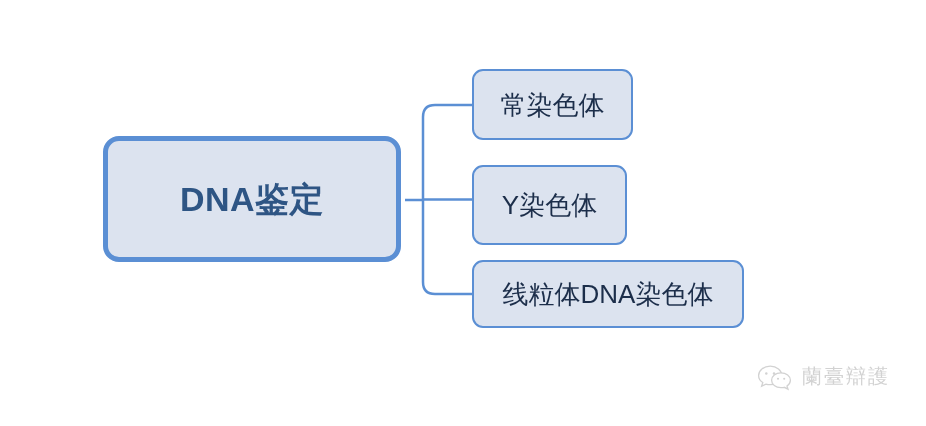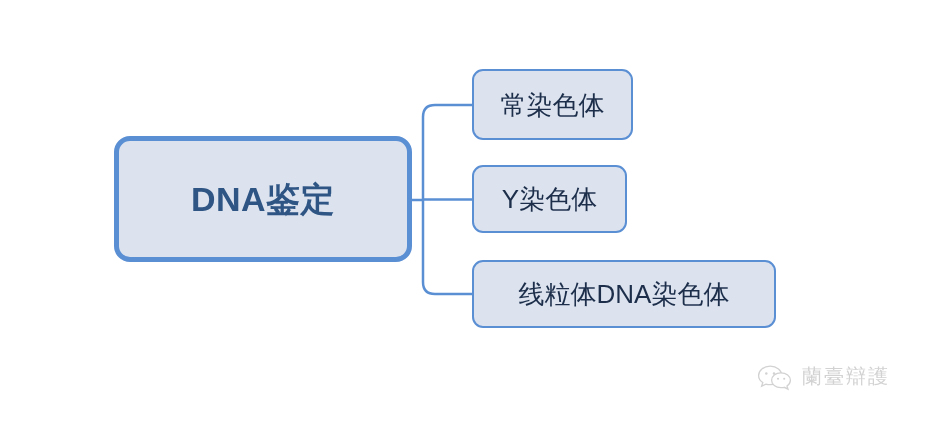--- a/index.html
+++ b/index.html
@@ -38,21 +38,21 @@
     justify-content: center;
     background: #dce3ef;
     border-style: solid;
     border-color: #5b8fd4;
     text-align: center;
     white-space: nowrap;
   }
 
   
   #node-root {
-    left: 114px;
+    left: 103px;
     top: 136px;
     width: 298px;
     height: 126px;
     border-width: 5px;
     border-radius: 16px;
   }
   #node-root .node-label {
     color: #2e5584;
     font-size: 34px;
     font-weight: bold;
@@ -75,26 +75,26 @@
   #node-child-0 {
     left: 472px;
     top: 69px;
     width: 161px;
     height: 71px;
   }
   #node-child-1 {
     left: 472px;
     top: 165px;
     width: 155px;
-    height: 68px;
+    height: 80px;
   }
   #node-child-2 {
     left: 472px;
     top: 260px;
-    width: 304px;
+    width: 272px;
     height: 68px;
   }
 
   
   #watermark {
     position: absolute;
     left: 757px;
     top: 364px;
     display: flex;
     align-items: center;

